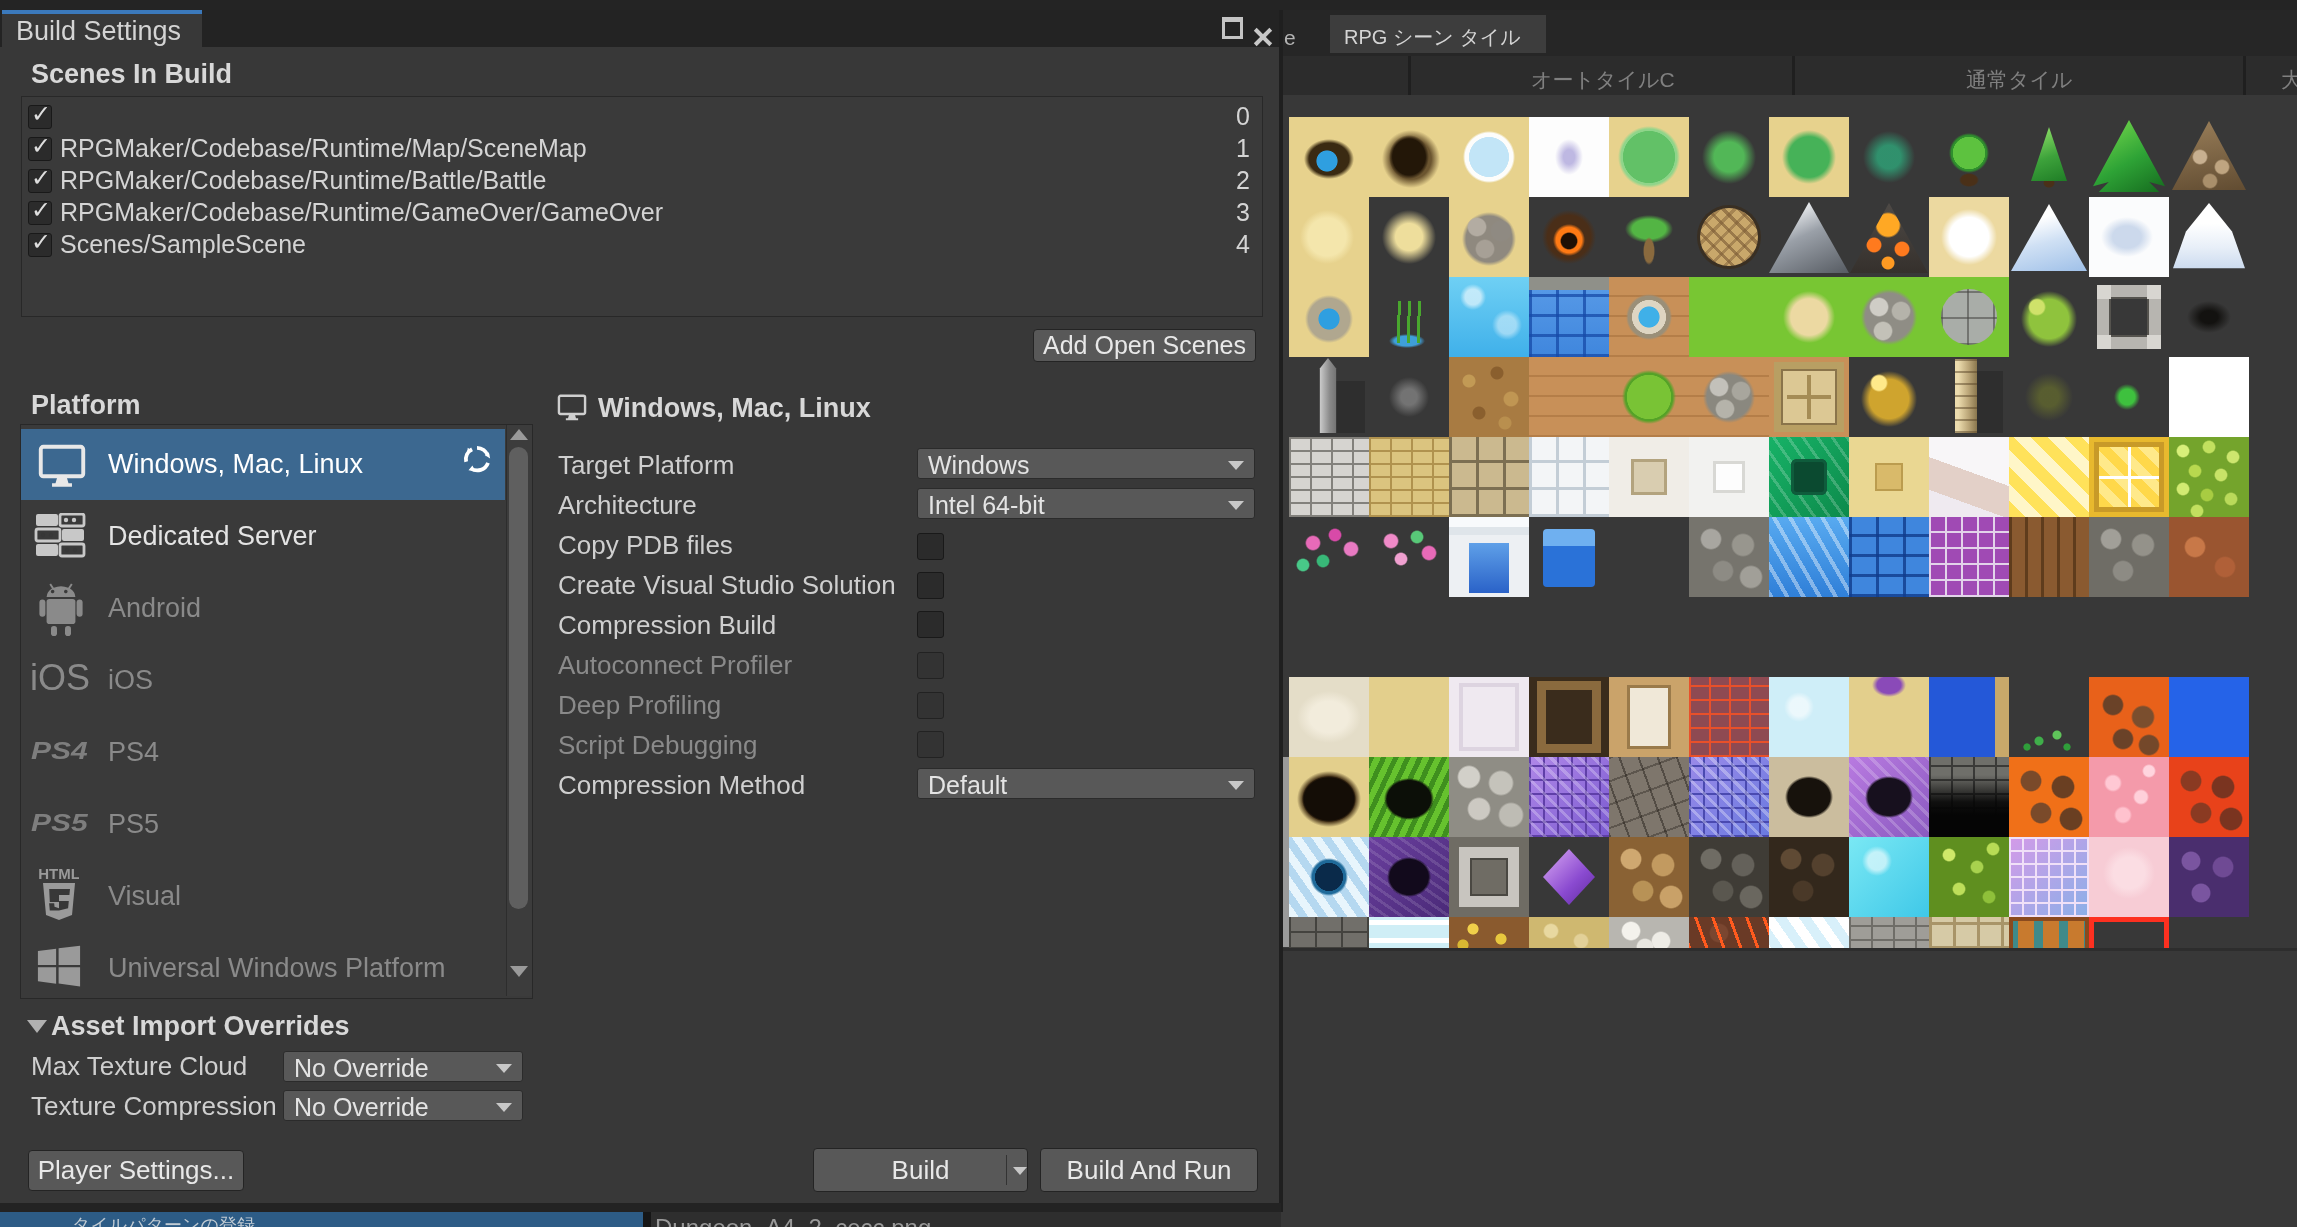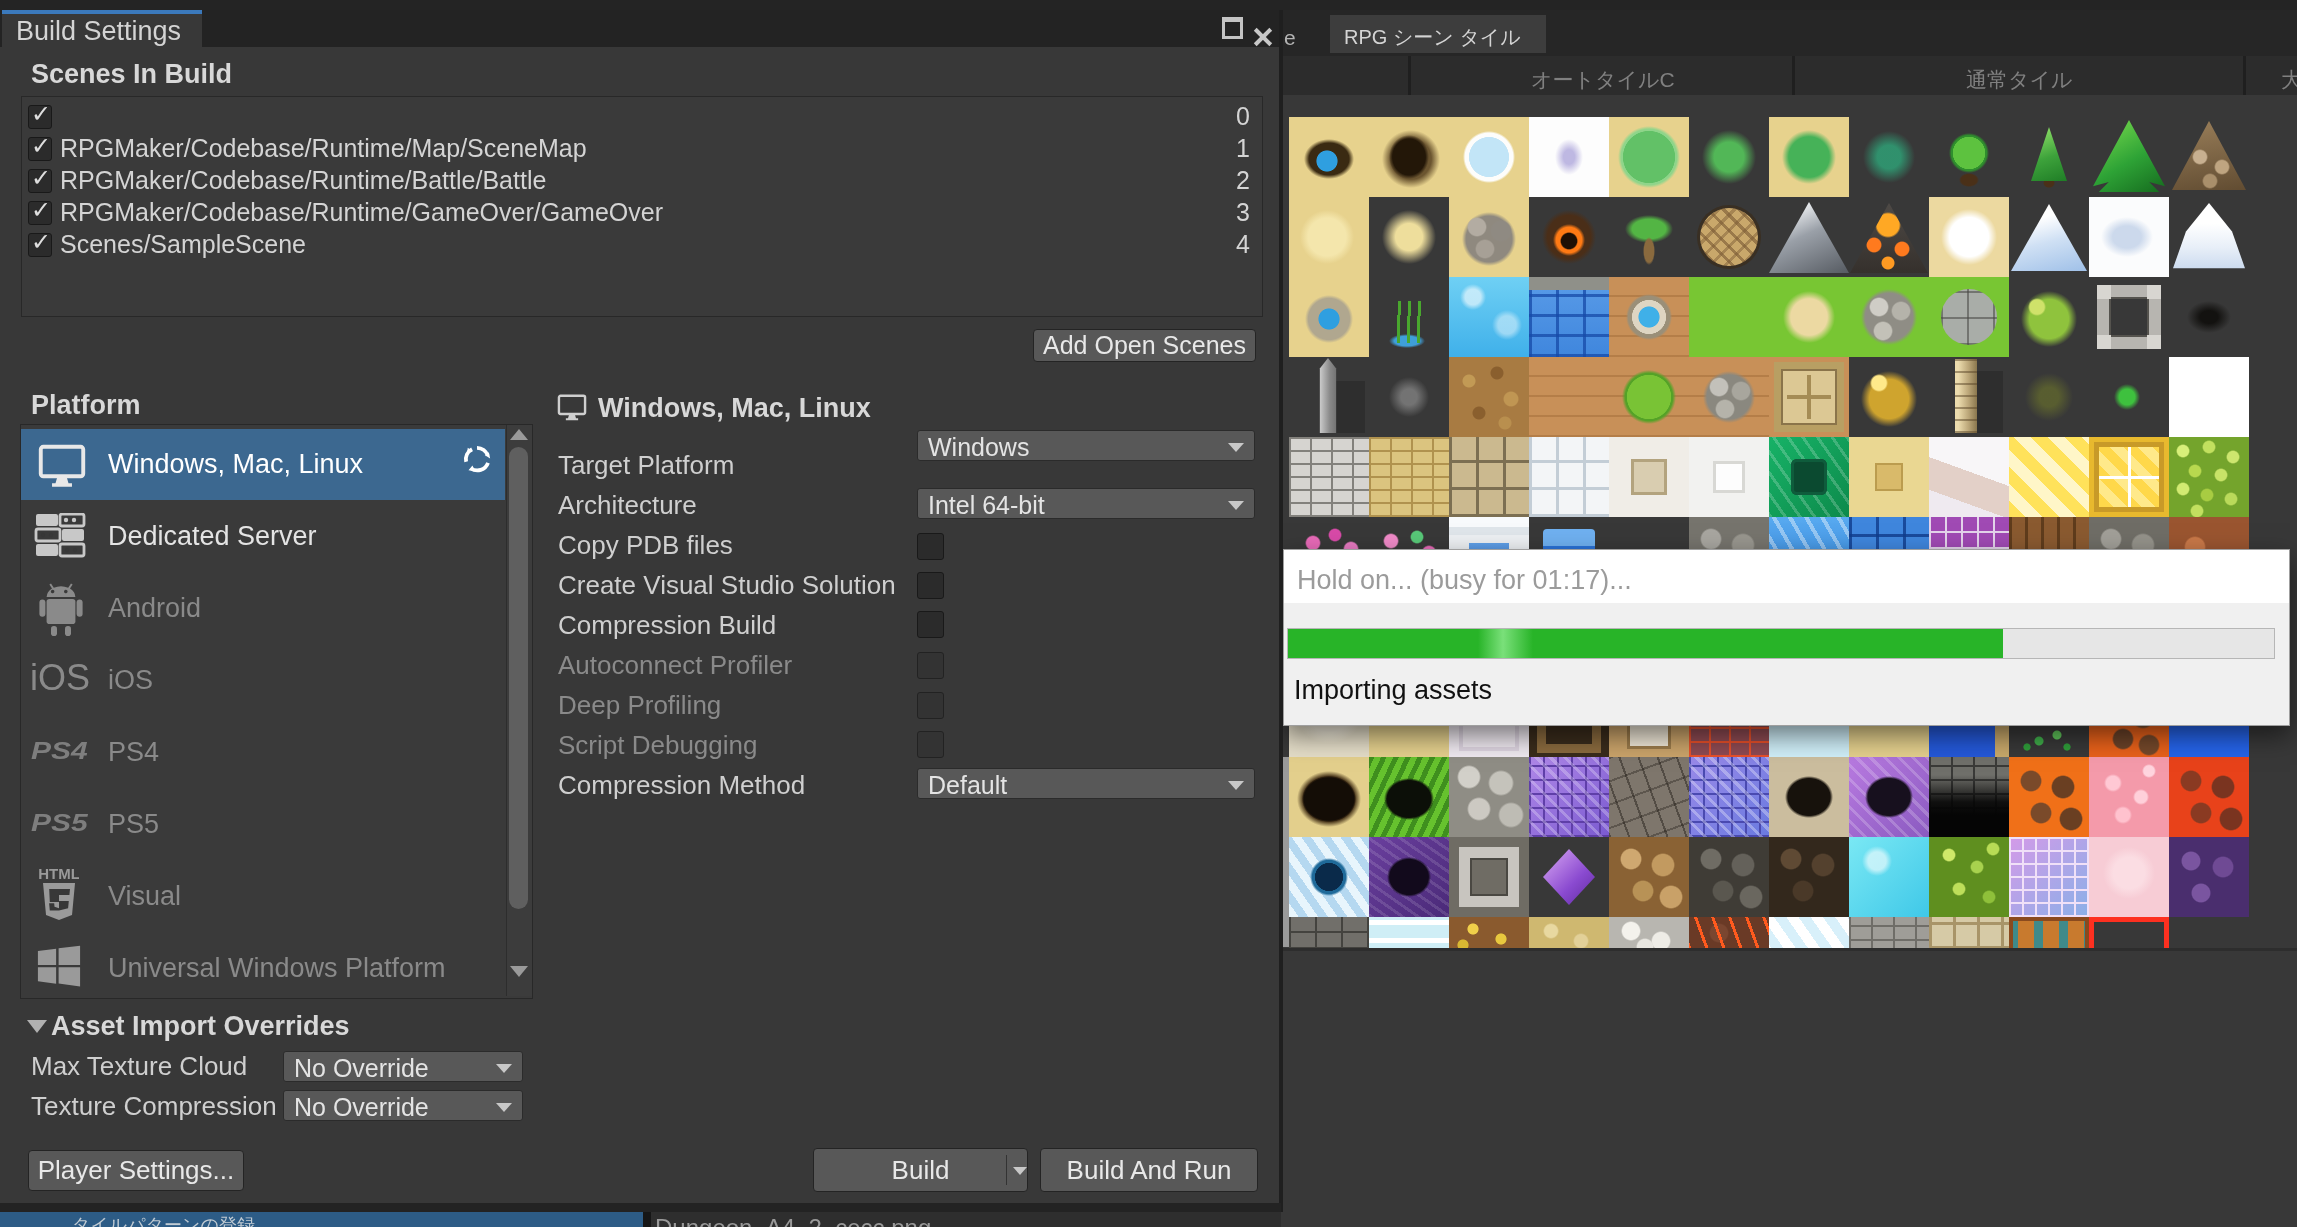--- a/index.html
+++ b/index.html
@@ -217,28 +217,20 @@
 <div class="tl" style="left:726px;top:822px;background:repeating-linear-gradient(90deg,#3f8a8a 0 9px,#c87a2e 9px 25px),#c87a2e;">
         <i style="left:0;top:0;width:80px;height:80px;border:4px solid #8a4a1e;box-sizing:border-box"></i>
       </div>
 <div class="tl" style="left:806px;top:822px;background:radial-gradient(circle 7px at 40px 74px,#3fae3f 75%,rgba(0,0,0,0) 100%);">
         <i style="left:0;top:0;width:80px;height:80px;border:5px solid #fd3020;box-sizing:border-box"></i>
       </div>
 </div>
 <div style="left:1283px;top:948px;width:1014px;height:3px;background:#2d2d2d"></div>
 <div style="left:1283px;top:757px;width:6px;height:190px;background:#9a9a9a"></div>
 
-<div id="dlg" style="left:1283px;top:549px;width:1005px;height:175px;background:#f0f0f0;border:1px solid #9f9f9f;box-shadow:0 10px 24px rgba(0,0,0,.5)">
-  <div style="left:0;top:0;width:100%;height:53px;background:#ffffff"></div>
-  <span style="left:13px;top:15px;color:#9b9b9b;font-size:27px;white-space:nowrap">Hold on... (busy for 01:17)...</span>
-  <div style="left:3px;top:78px;width:986px;height:29px;background:#e6e6e6;border:1px solid #b6b6b6">
-    <div style="left:0;top:0;width:715px;height:29px;background:linear-gradient(90deg,#28b428 0 190px,#7ae07a 215px,#28b428 245px 100%)"></div>
-  </div>
-  <span style="left:10px;top:125px;color:#111;font-size:27px;white-space:nowrap">Importing assets</span>
-</div>
 
 <div id="win" style="left:0;top:10px;width:1281px;height:1195px;background:#383838">
 
   <div style="left:0;top:0;width:1281px;height:37px;background:#232323"></div>
   <div style="left:2px;top:0;width:200px;height:33px;background:#383838;border-top:4px solid #3b79bc"></div>
   <span style="left:16px;top:6px;color:#d4d4d4;font-size:27px">Build Settings</span>
   <div style="left:1222px;top:7px;width:15px;height:14px;border:3px solid #c4c4c4;border-top-width:5px"></div>
   <div style="left:1252px;top:16px;width:22px;height:22px">
         <i style="left:0;top:9px;width:22px;height:4px;background:#c8c8c8;transform:rotate(45deg)"></i>
         <i style="left:0;top:9px;width:22px;height:4px;background:#c8c8c8;transform:rotate(-45deg)"></i>
@@ -353,21 +345,21 @@
   <div class="btn" style="left:28px;top:1140px;width:214px;height:39px;line-height:39px">Player Settings...</div>
 
   <span style="left:556px;top:381px;width:30px;height:30px"><svg width="32" height="32" viewBox="0 0 24 24">
           <g fill="none" stroke="#cfcfcf" stroke-width="1.8">
             <rect x="2.2" y="3.6" width="19.6" height="13.6" rx="1.2"></rect>
           </g>
           <path fill="#cfcfcf" d="M10 17h4l1 3.4h-6zM7.4 20.4h9.2v1.6H7.4z"></path>
         </svg></span>
   <span class="hdr" style="left:598px;top:383px">Windows, Mac, Linux</span>
   <span class="lbl" style="left:558px;top:440px">Target Platform</span>
-  <div class="dd" style="left:917px;top:420px;width:336px;height:29px">
+  <div class="dd" style="left:917px;top:438px;width:336px;height:29px">
         <span class="tx">Windows</span>
         <i class="ar"></i>
       </div>
   <span class="lbl" style="left:558px;top:480px">Architecture</span>
   <div class="dd" style="left:917px;top:478px;width:336px;height:29px">
         <span class="tx">Intel 64-bit</span>
         <i class="ar"></i>
       </div>
   <span class="lbl" style="left:558px;top:520px">Copy PDB files</span>
   <div class="cb" style="left:917px;top:523px"></div>

